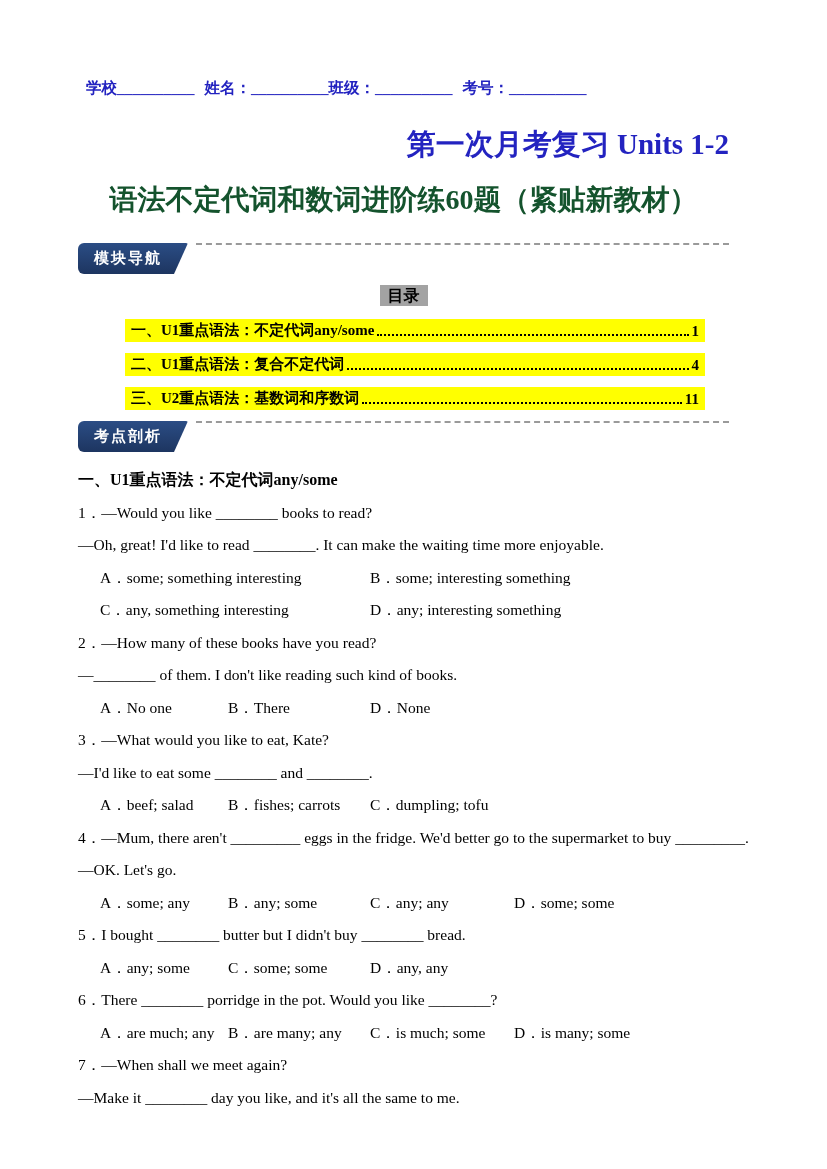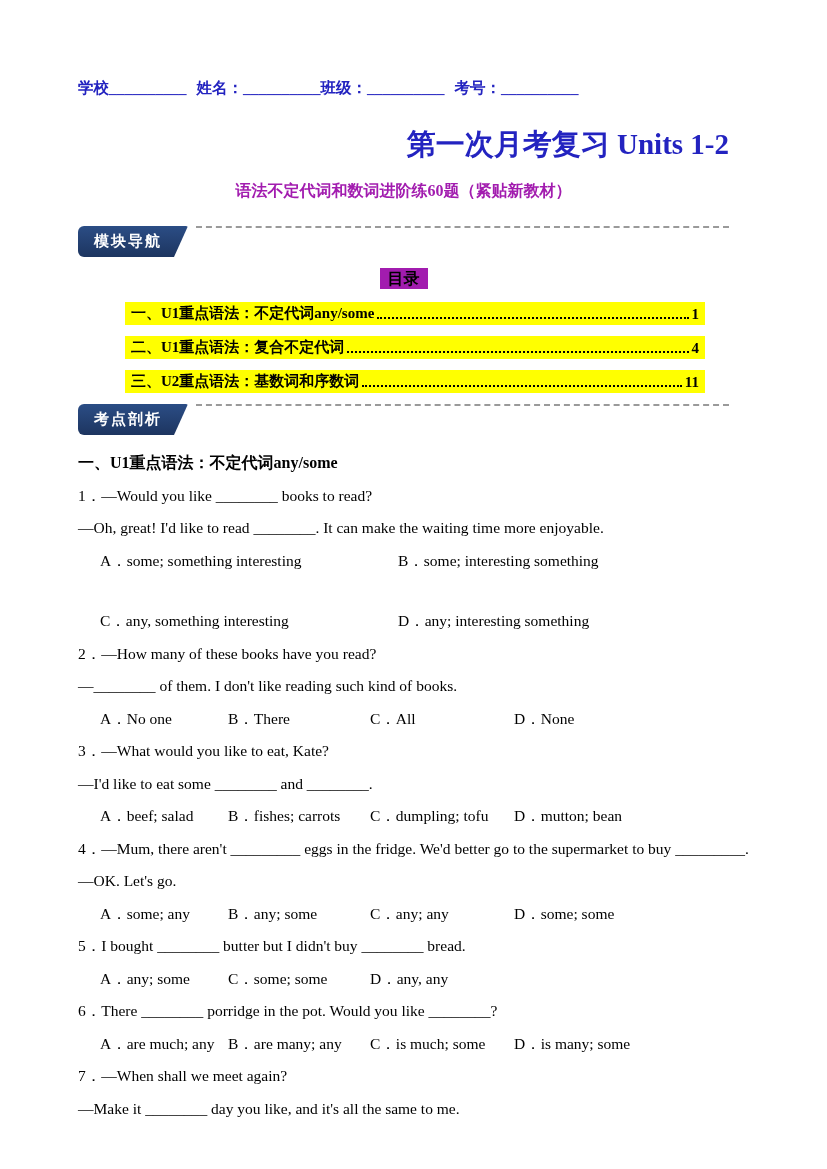--- a/index.html
+++ b/index.html
@@ -14,38 +14,38 @@
     color: #000;
     position: relative;
   }
 
   
   .header-line {
     color: #2323c0;
     font-weight: bold;
     font-size: 15.5px;
     white-space: nowrap;
-    margin: 0 0 26px 0;
+    margin: 0 0 26px 8px;
   }
   .hgap-s { margin-right: 10px; }
   .hgap-0 { margin-right: 0; }
 
   
   .title {
     margin: 0 0 16px 0;
     text-align: right;
     color: #2323c0;
     font-size: 29px;
     font-weight: bold;
   }
   .subtitle {
     margin: 0 0 24px 0;
     text-align: center;
-    color: #a21caf;
-    font-size: 16px;
+    color: #14532d;
+    font-size: 28px;
     font-weight: bold;
   }
 
   
   .badge-row {
     display: flex;
     margin: 0 0 12px 0;
   }
   .badge {
     display: inline-block;
@@ -64,21 +64,21 @@
     height: 0;
     border-bottom: 2px dashed #9a9a9a;
     margin-left: 8px;
   }
   .badge-row.second { }
 
   
   .toc { margin: 0 0 8px 0; }
   .toc-title-row { text-align: center; margin: 4px 0 12px 0; }
   .toc-title {
-    background: #a21caf;
+    background: #a3a3a3;
     font-size: 16px;
     font-weight: bold;
     padding: 2px 8px;
   }
   .toc-row {
     display: flex;
     align-items: flex-end;
     background: #ffff00;
     box-sizing: border-box;
     width: 580px;
@@ -101,21 +101,21 @@
   }
   .qline {
     font-size: 15.5px;
     line-height: 32.5px;
     white-space: nowrap;
   }
   .options {
     display: grid;
     padding-left: 22px;
   }
-  .options.cols2 { grid-template-columns: 270px 1fr; gap: 28px; }
+  .options.cols2 { grid-template-columns: 270px 1fr; }
   .options.cols4 { grid-template-columns: 128px 142px 144px 1fr; }
   .option {
     font-size: 15.5px;
     line-height: 32.5px;
     white-space: nowrap;
   }
 </style>
 </head>
 <body>
 
@@ -173,32 +173,30 @@
           <span class="option">C．any, something interesting</span>
           <span class="option">D．any; interesting something</span>
         </div>
       </div>
       <div class="question">
         <div class="qline">2．—How many of these books have you read?</div>
         <div class="qline">—________ of them. I don't like reading such kind of books.</div>
         <div class="options cols4">
           <span class="option">A．No one</span>
           <span class="option">B．There</span>
-          <span class="option">C．All</span>
           <span class="option">D．None</span>
         </div>
       </div>
       <div class="question">
         <div class="qline">3．—What would you like to eat, Kate?</div>
         <div class="qline">—I'd like to eat some ________ and ________.</div>
         <div class="options cols4">
           <span class="option">A．beef; salad</span>
           <span class="option">B．fishes; carrots</span>
           <span class="option">C．dumpling; tofu</span>
-          <span class="option">D．mutton; bean</span>
         </div>
       </div>
       <div class="question">
         <div class="qline">4．—Mum, there aren't _________ eggs in the fridge. We'd better go to the supermarket to buy _________.</div>
         <div class="qline">—OK. Let's go.</div>
         <div class="options cols4">
           <span class="option">A．some; any</span>
           <span class="option">B．any; some</span>
           <span class="option">C．any; any</span>
           <span class="option">D．some; some</span>

